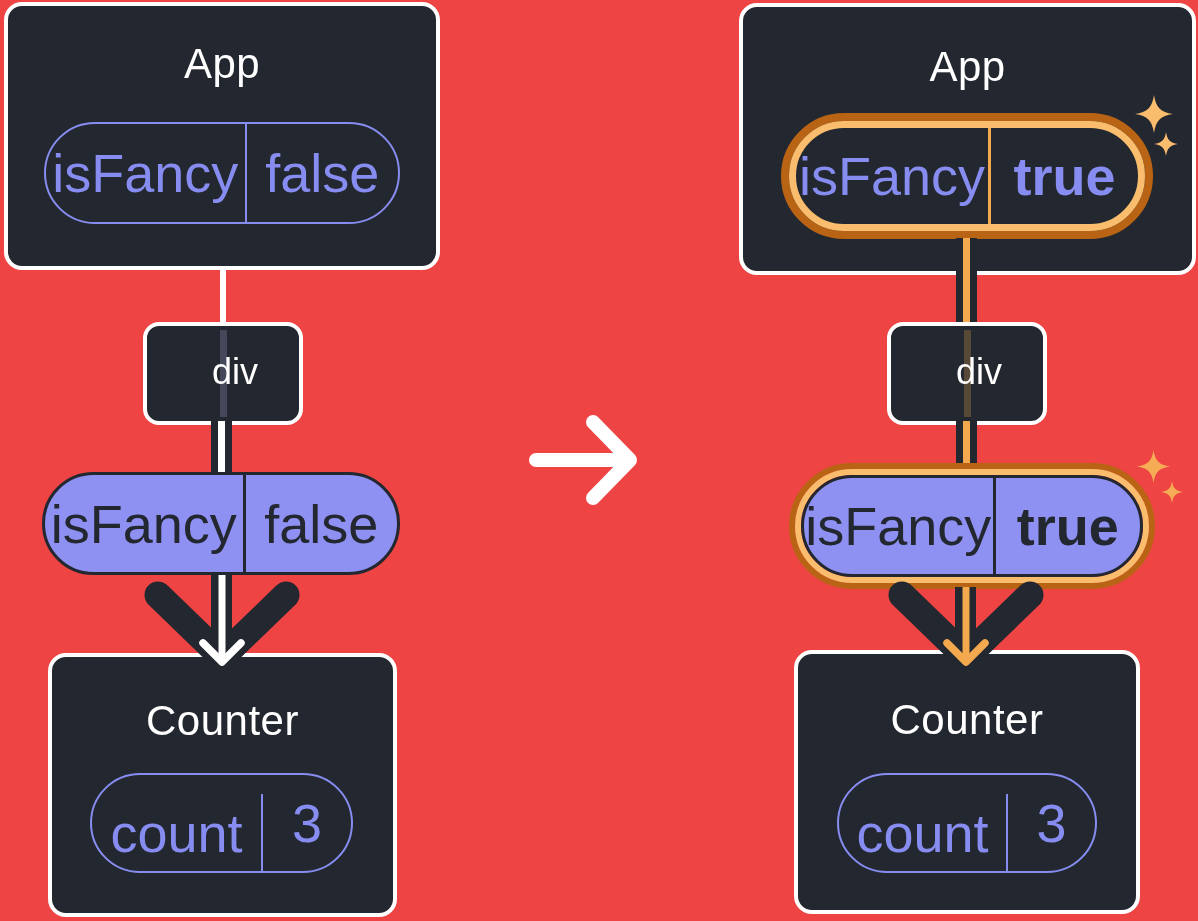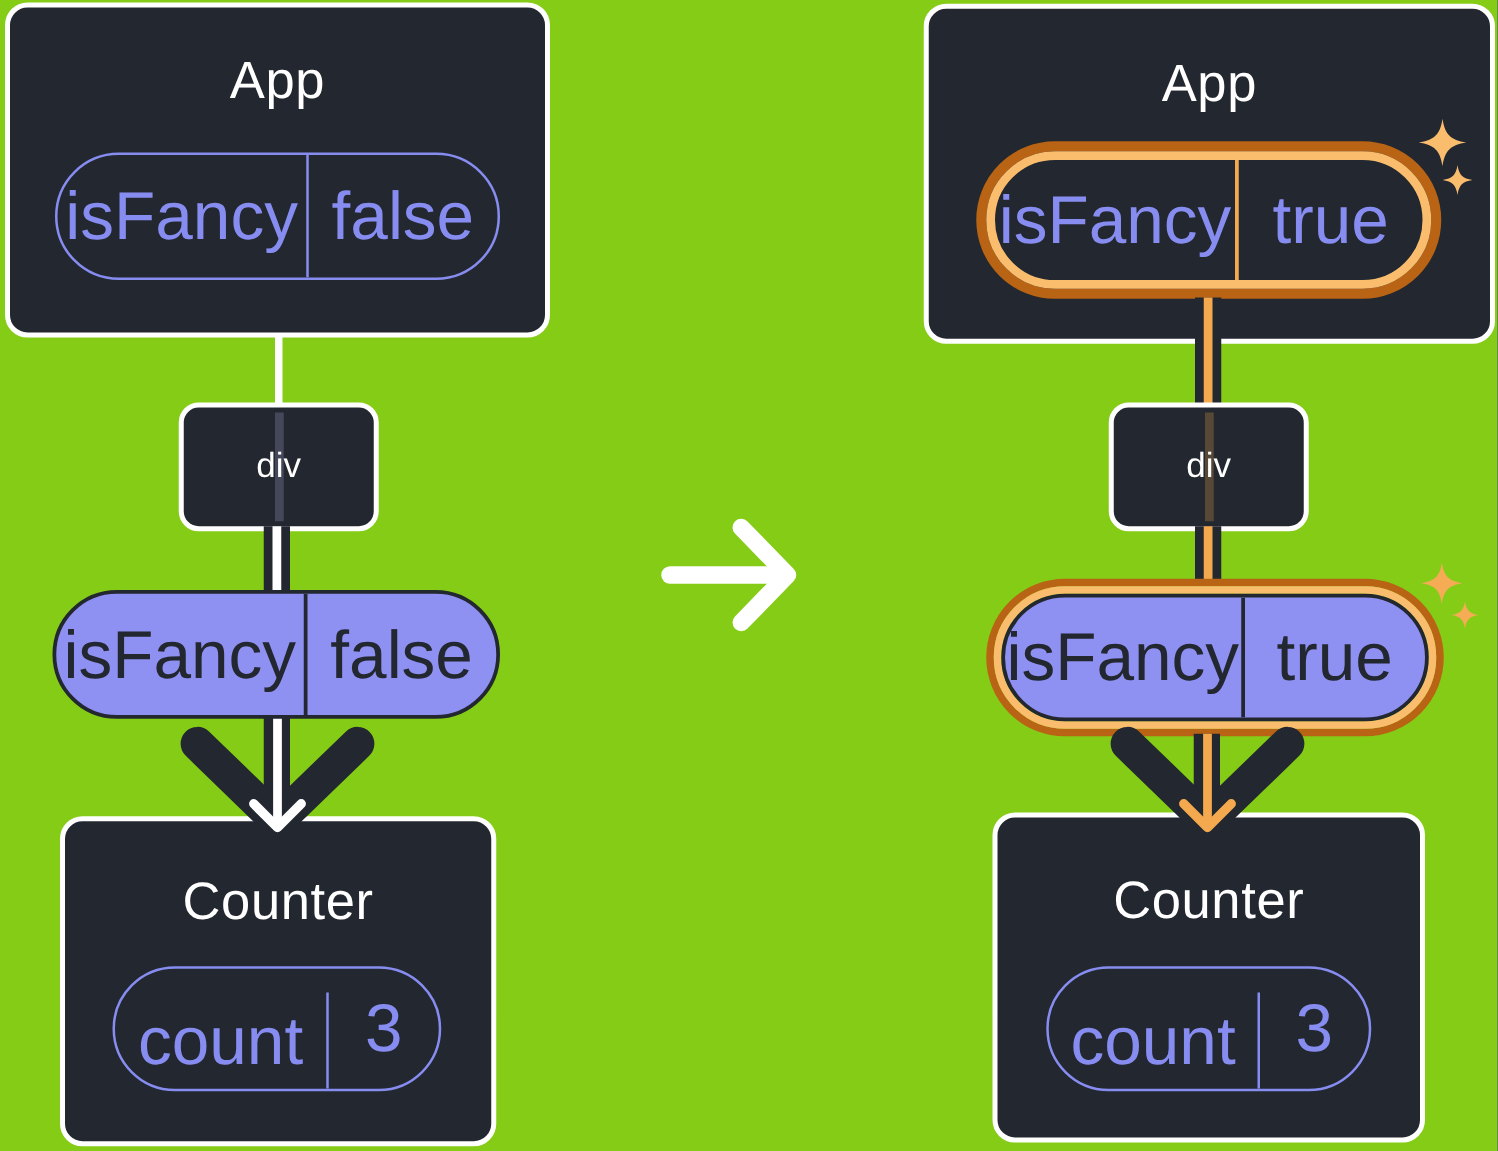--- a/index.html
+++ b/index.html
@@ -1,43 +1,43 @@
 <!DOCTYPE html>
 <html><head>
 <meta charset="utf-8">
 <style>
   html,body{margin:0;padding:0;background:#4C6571;}
   *{box-sizing:border-box;}
-  .canvas{position:relative;width:1198px;height:921px;background:#84cc16;
+  .canvas{position:relative;width:1198px;height:921px;background:#ef4444;
           font-family:"Liberation Sans",sans-serif;overflow:hidden;}
   .abs{position:absolute;}
   .box{position:absolute;background:#23272F;border:4px solid #FFFFFF;border-radius:18px;}
   .box-title{position:absolute;left:0;width:100%;text-align:center;color:#FFFFFF;
              font-size:42px;font-weight:500;letter-spacing:.5px;}
   .pill{position:absolute;display:flex;align-items:stretch;border-radius:999px;overflow:hidden;}
   .cell{display:flex;align-items:center;justify-content:center;font-size:54px;}
   .pill-outline{border:2.5px solid #878DF0;color:#878DF0;}
   .pill-outline .name{width:57%;border-right:2.5px solid #878DF0;}
   .pill-outline .value{flex:1;}
   .pill-filled{background:#8E90F2;border:3px solid #23272F;color:#23272F;}
   .pill-filled .name{width:57%;border-right:3px solid #23272F;}
   .pill-filled .value{flex:1;}
   .state-pill .name{width:66%;margin-top:19px;}
-  .bold{font-weight:400;}
+  .bold{font-weight:700;}
   .ring-outer{position:absolute;border:8px solid #B86414;border-radius:999px;}
   .ring-inner{width:100%;height:100%;border:7px solid #FABD6E;border-radius:999px;
               display:flex;align-items:stretch;overflow:hidden;}
   .ring-outer-sm{position:absolute;border:6px solid #B86414;border-radius:999px;}
   .ring-inner-sm{width:100%;height:100%;border:6px solid #FABD6E;border-radius:999px;}
   .ring-inner .name{width:57%;border-right:3px solid #F5A94F;color:#878DF0;}
   .ring-inner .value{flex:1;color:#878DF0;}
   .pill-full{position:relative;width:100%;height:100%;display:flex;align-items:stretch;
              border-radius:999px;overflow:hidden;}
-  .div-label{position:absolute;left:0;width:100%;top:50%;transform:translateY(-54%);
-             text-align:center;color:#FFFFFF;font-size:28px;}
+  .div-label{position:absolute;left:12px;width:100%;top:50%;transform:translateY(-54%);
+             text-align:center;color:#FFFFFF;font-size:36px;}
   .thruline{position:absolute;top:4px;bottom:4px;width:7px;left:50%;margin-left:-3.5px;}
   .conn{position:absolute;}
 </style>
 </head>
 <body>
 
 <div class="canvas">
 
   <div>
 

